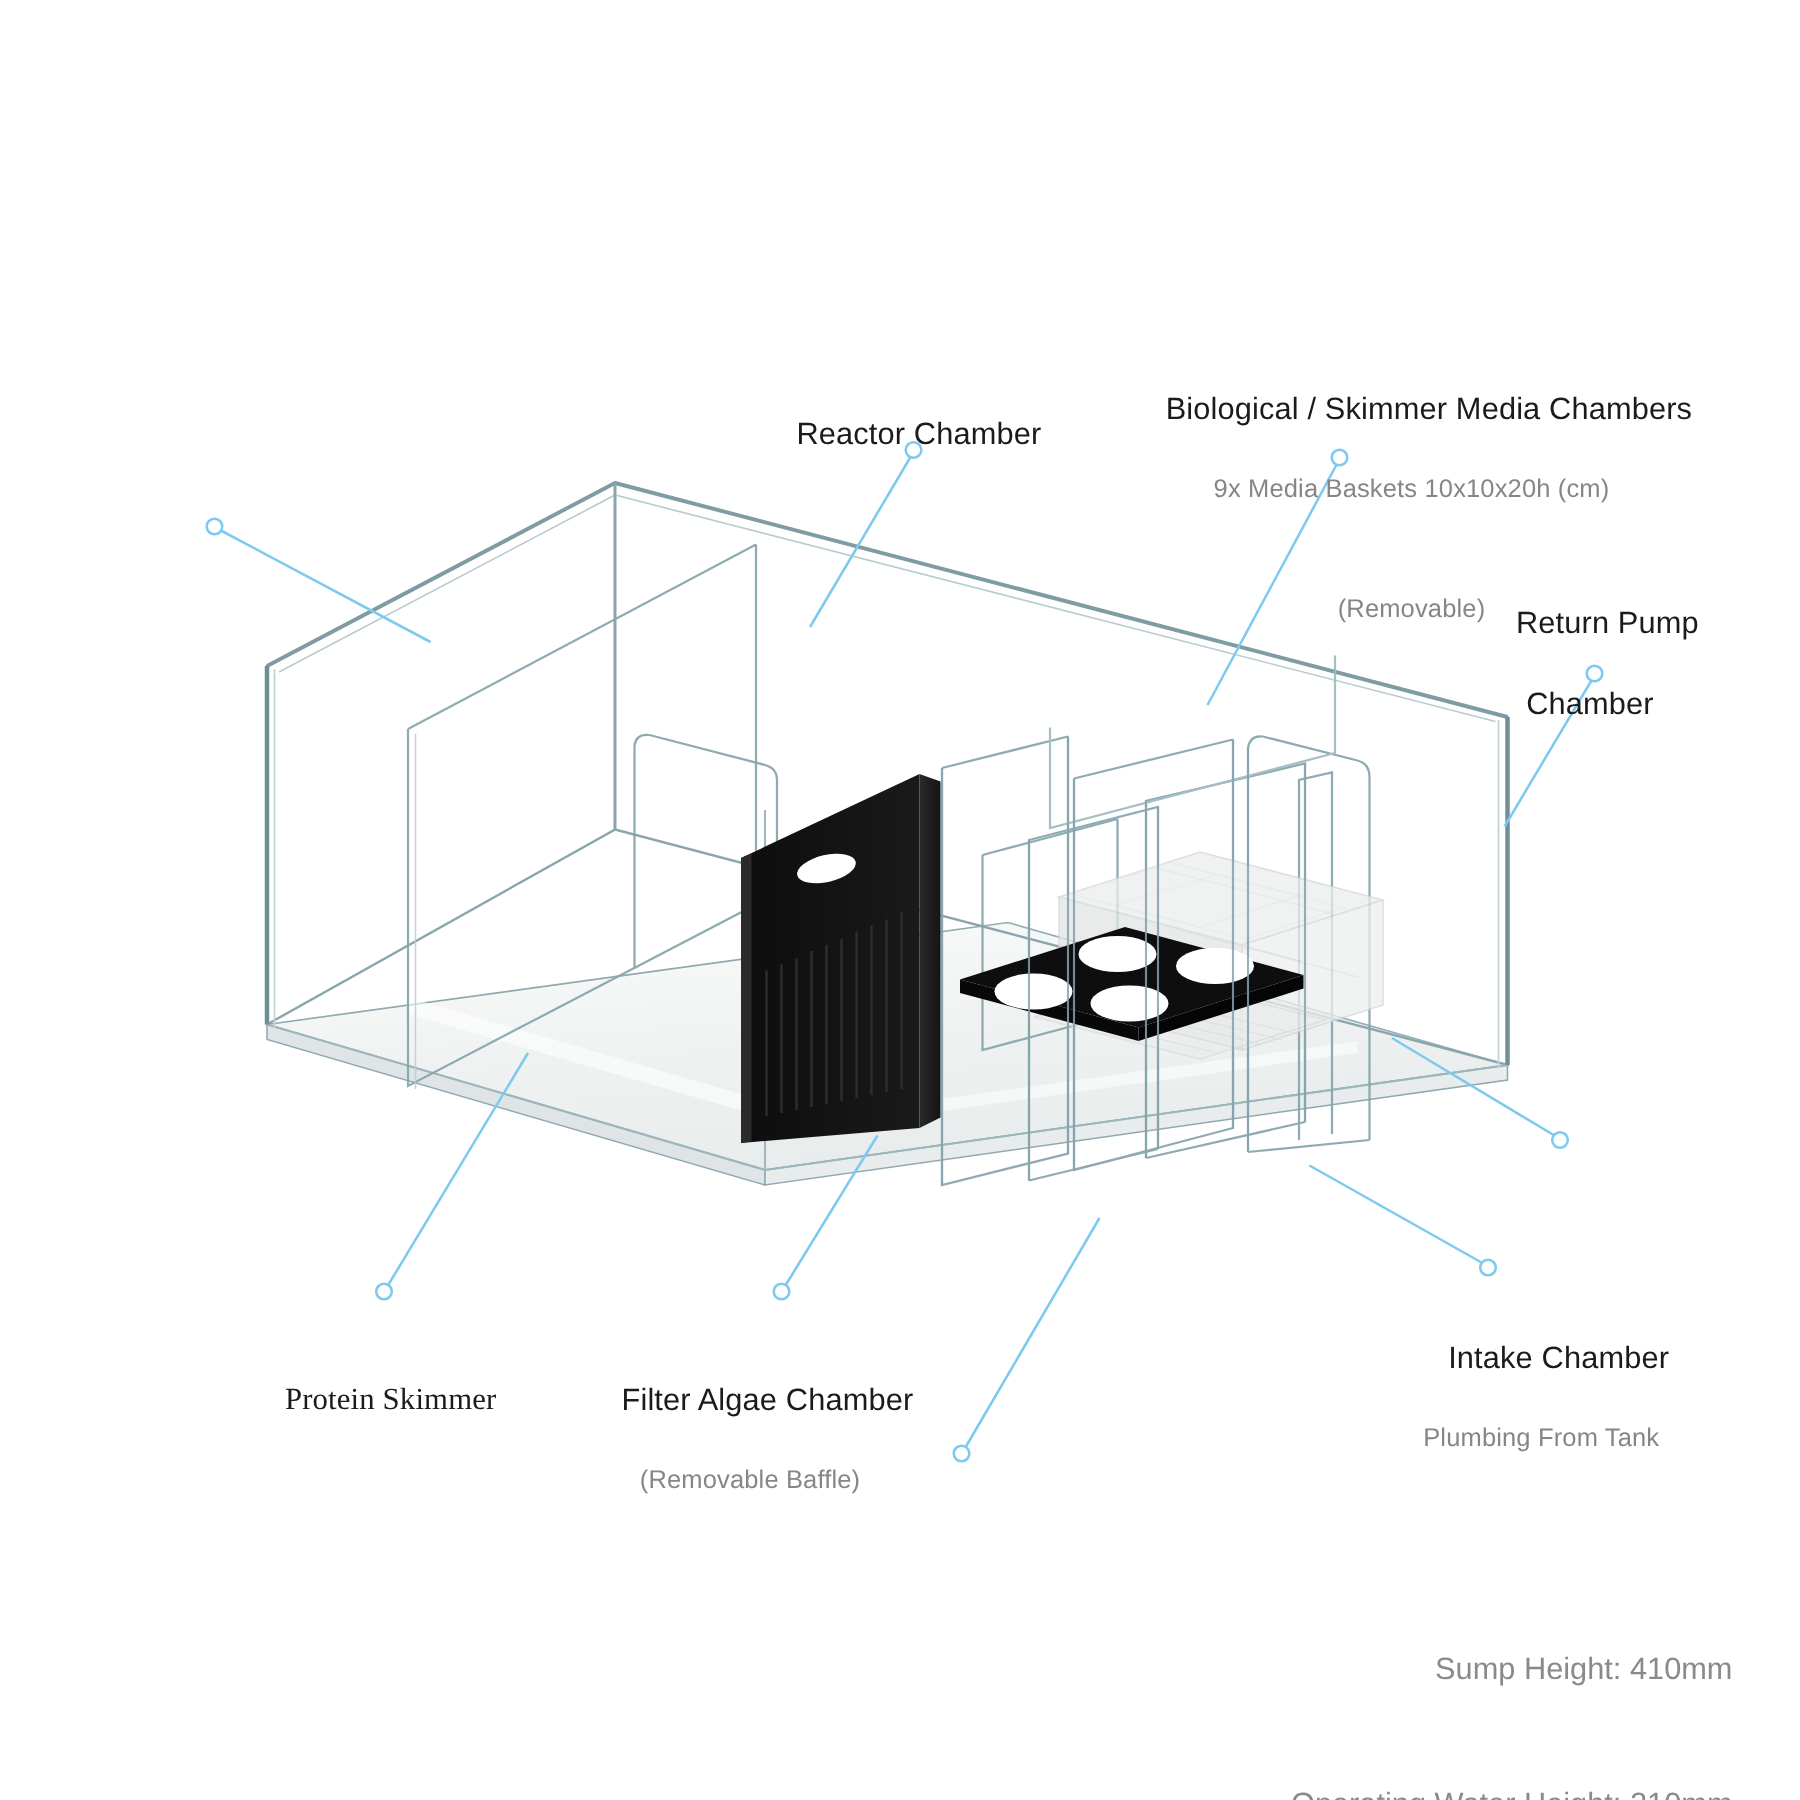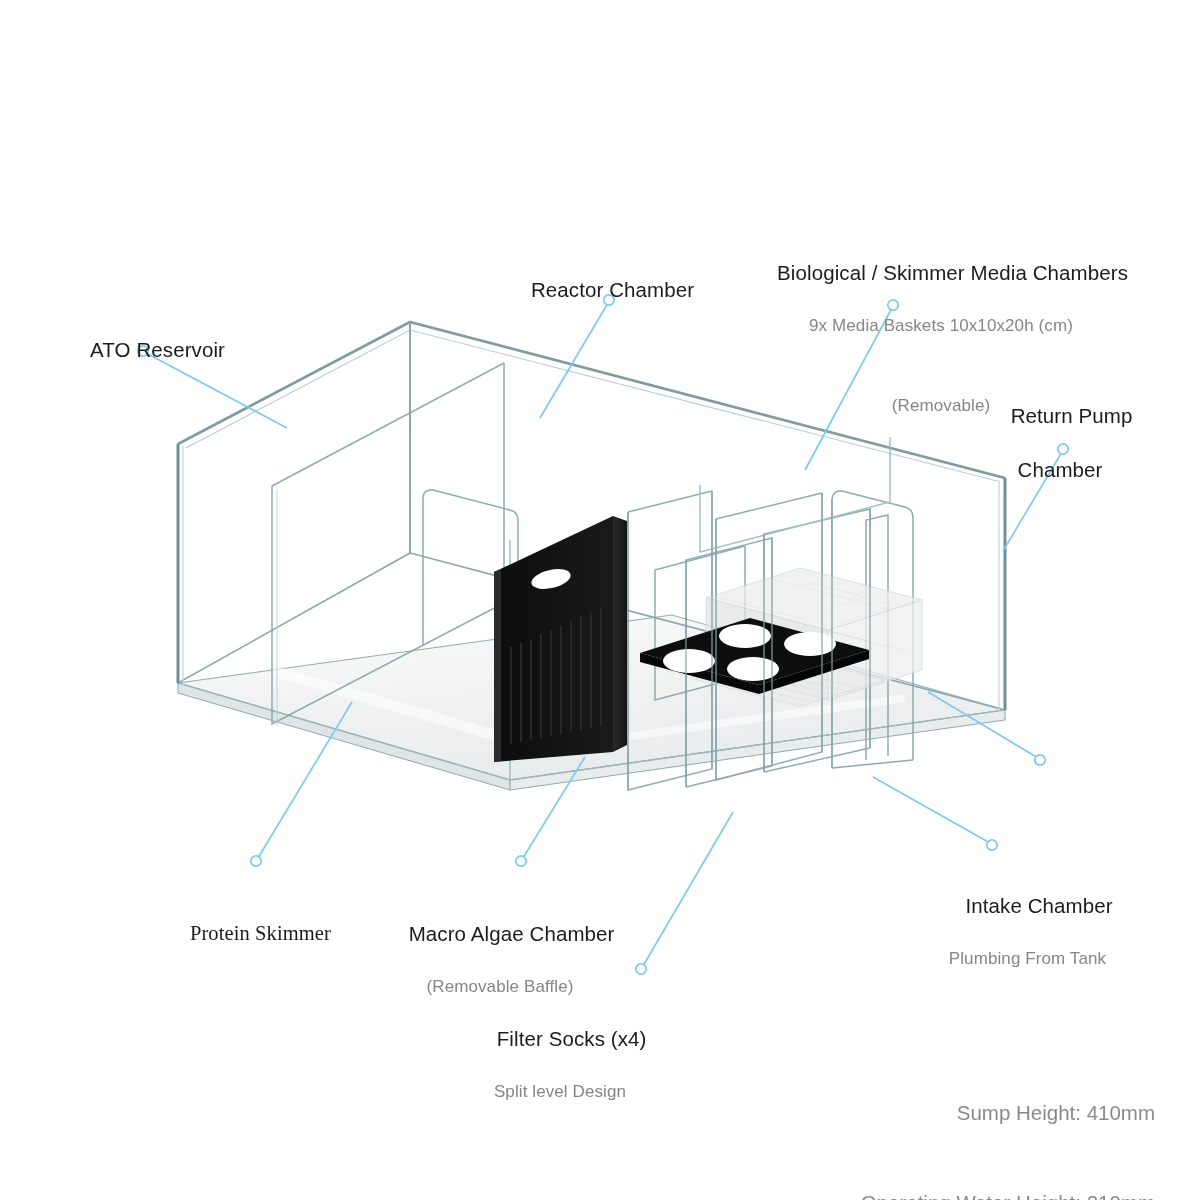--- a/index.html
+++ b/index.html
@@ -234,23 +234,20 @@
         <line x1="523" y1="858" x2="585" y2="757"></line>
         <circle cx="521" cy="861" r="5.2" fill="#ffffff" stroke="#7ec9ef" stroke-width="1.7"></circle>
       </g>
       <g>
         <line x1="643" y1="966" x2="733" y2="812"></line>
         <circle cx="641" cy="969" r="5.2" fill="#ffffff" stroke="#7ec9ef" stroke-width="1.7"></circle>
       </g>
     </g>
   </svg>
 
-  <div class="lbl lft" style="left:68px;top:309px;">
-    <span>ATO Reservoir</span>
-  </div>
 
   <div class="lbl ctr" style="left:406px;top:249px;width:390px;">
     <span>Reactor Chamber</span>
   </div>
 
   <div class="lbl ctr" style="left:700px;top:232px;width:482px;">
     <span>Biological / Skimmer Media Chambers</span>
     <span class="sub">9x Media Baskets 10x10x20h (cm)</span>
     <span class="sub">(Removable)</span>
   </div>
@@ -263,28 +260,24 @@
   <div class="lbl ctr" style="left:930px;top:375px;width:260px;">
     <span>Return Pump</span>
     <span style="display:block;">Chamber</span>
   </div>
 
   <div class="lbl ctr" style="left:60px;top:893px;width:380px;font-family:Liberation Serif, serif;">
     <span>Protein Skimmer</span>
   </div>
 
   <div class="lbl ctr" style="left:340px;top:893px;width:320px;">
-    <span>Macro Algae Chamber</span>
+    <span>Filter Algae Chamber</span>
     <span class="sub">(Removable Baffle)</span>
   </div>
 
-  <div class="lbl ctr" style="left:440px;top:998px;width:240px;">
-    <span>Filter Socks (x4)</span>
-    <span class="sub">Split level Design</span>
-  </div>
 
   <div id="specs">
     <div>Sump Height: 410mm</div>
     <div>Operating Water Height: 210mm</div>
     
     
   </div>
 
 </div>
 

